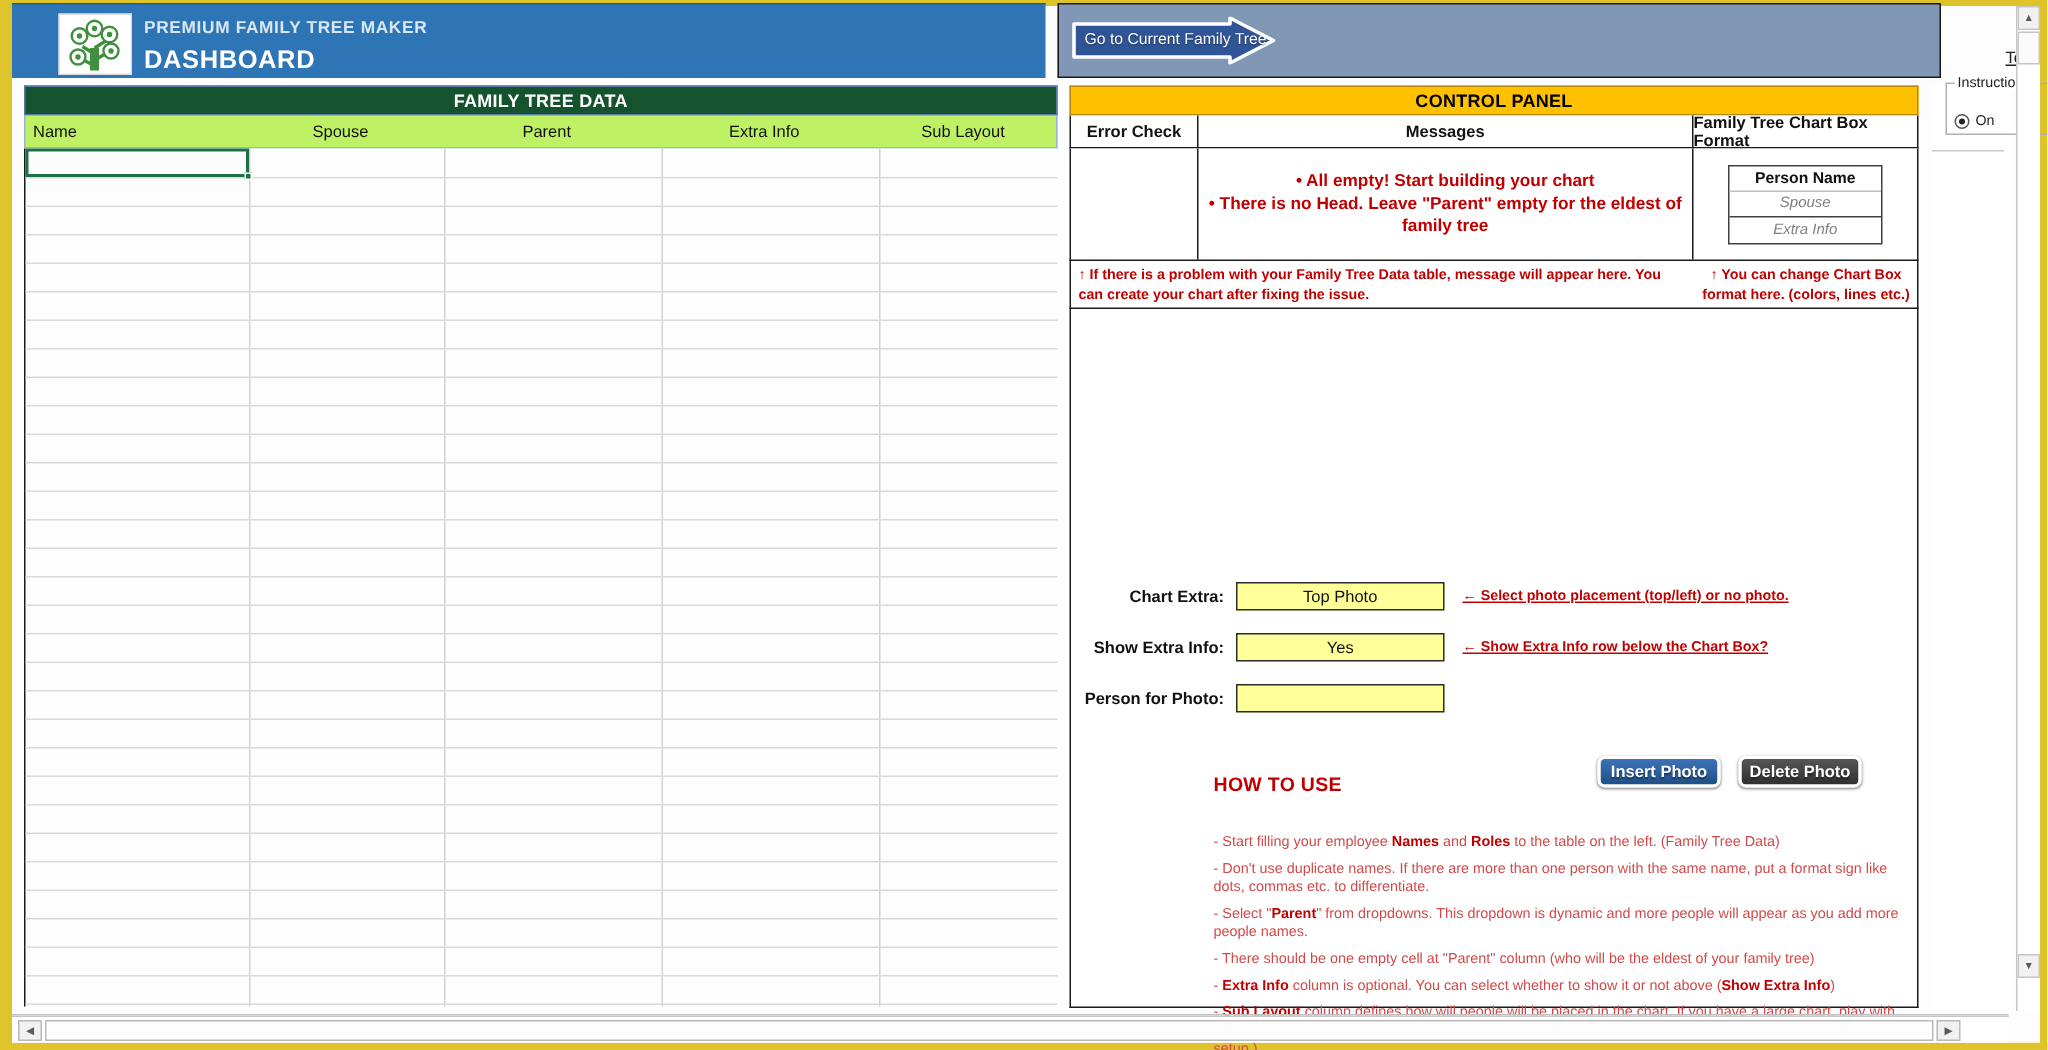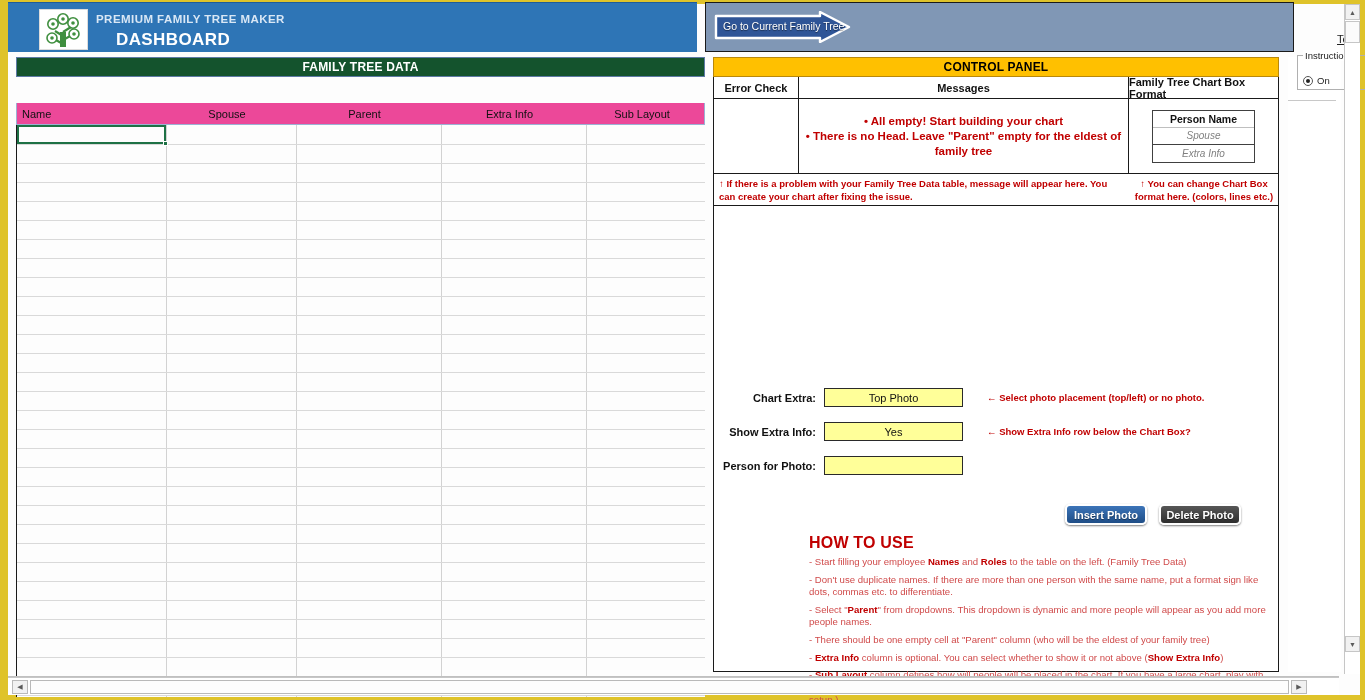--- a/index.html
+++ b/index.html
@@ -41,21 +41,20 @@
   }
   .hdr-title-sm {
     position:absolute; left:88px; top:10px;
     color:#d9e7f5; font-size:11.5px; font-weight:600; letter-spacing:.45px;
     white-space:nowrap;
   }
   .hdr-title-lg {
     position:absolute; left:88px; top:27px;
     color:#ffffff; font-size:17px; font-weight:bold; letter-spacing:.4px;
     white-space:nowrap;
-    margin-left:20px;
   }
   .create-btn {
     position:absolute; left:550px; top:11px;
     width:146px; height:31px;
     background:linear-gradient(180deg,#25a85b 0%,#13924a 100%);
     border:2px solid #ffffff;
     border-radius:5px;
     box-shadow:0 1px 2px rgba(0,0,0,.45);
     color:#ffffff; font-size:11.5px; font-weight:bold; letter-spacing:.2px;
     display:flex; align-items:center; justify-content:center;
@@ -80,22 +79,22 @@
   }
 
   
   .ftd-panel { position:absolute; left:16px; top:57px; width:689px; height:615px; }
   .ftd-title {
     height:20px; background:#14532d; border:1px solid #5d7aa5;
     color:#ffffff; font-size:12px; font-weight:bold;
     display:flex; align-items:center; justify-content:center; letter-spacing:.2px;
   }
   .ftd-head {
-    height:22px; background:#ec4899; border:1px solid #9bb2d4; border-top:none;
-    display:flex; position:relative;margin-top:26px;
+    height:22px; background:#bef264; border:1px solid #9bb2d4; border-top:none;
+    display:flex; position:relative;
   }
   .ftd-head .th { font-size:11px; color:#111; display:flex; align-items:center; }
   .ftd-head .th.c0 { width:145px; padding-left:5px; }
   .ftd-head .th.c1 { width:130px; justify-content:center; }
   .ftd-head .th.c2 { width:145px; justify-content:center; }
   .ftd-head .th.c3 { width:145px; justify-content:center; }
   .ftd-head .th.c4 { width:120px; justify-content:center; }
 
   .ftd-body { position:relative; height:572px; background:#fdfdfd; border-left:1px solid #1a1a1a; }
   .grid-canvas { position:absolute; inset:0; }
@@ -149,36 +148,36 @@
   
   .cp-form { position:relative; border:1px solid #1a1a1a; border-top:none; background:#ffffff;
              height:466px; }
   .row-ctl { position:absolute; display:flex; align-items:center; }
   .ctl-label { width:110px; text-align:right; font-size:11px; font-weight:bold; color:#111; padding-right:8px; }
   .ctl-input {
     width:139px; height:19px; background:#ffff99; border:1px solid #2a2a2a;
     font-size:11px; color:#111; display:flex; align-items:center; justify-content:center;
     cursor:pointer;
   }
-  .ctl-note { margin-left:24px; color:#c00000; font-size:9.5px; font-weight:bold; white-space:nowrap; }
+  .ctl-note { margin-left:12px; color:#c00000; font-size:9.5px; font-weight:bold; white-space:nowrap;text-decoration:underline; }
 
   .btn3d {
     border:2px solid #ffffff; border-radius:5px;
     box-shadow:0 1px 2px rgba(0,0,0,.5);
     display:flex; align-items:center; justify-content:center;
     font-size:11px; font-weight:bold; color:#ffffff; cursor:pointer;
     text-shadow:0 1px 1px rgba(0,0,0,.45);
   }
   .btn-insert { position:absolute; left:351px; top:298px; width:82px; height:21px;
                 background:linear-gradient(180deg,#3c74b8 0%,#1f4e87 100%); }
   .btn-delete { position:absolute; left:445px; top:298px; width:82px; height:21px;
                 background:linear-gradient(180deg,#565656 0%,#2f2f2f 100%); }
 
-  .howto-title { position:absolute; left:95px; top:328px;
-                 color:#c00000; font-size:16px; font-weight:bold; letter-spacing:.2px; }
+  .howto-title { position:absolute; left:95px; top:309px;
+                 color:#c00000; font-size:13px; font-weight:bold; letter-spacing:.2px; }
   .howto-list  { position:absolute; left:95px; top:350px; width:464px; }
   .howto-list p { color:#d04a4a; font-size:9.6px; line-height:12.6px; margin-bottom:5px; }
   .howto-list b { color:#c00000; font-weight:bold; }
 
   
   .rightcol { position:absolute; left:1288px; top:57px; width:53px; height:615px; background:#ffffff; }
   .te-link { position:absolute; left:1337px; top:33px; font-size:11px; color:#222;
              text-decoration:underline; white-space:nowrap; }
   .instr-group {
     position:absolute; left:1297px; top:55px; width:70px; height:35px;

